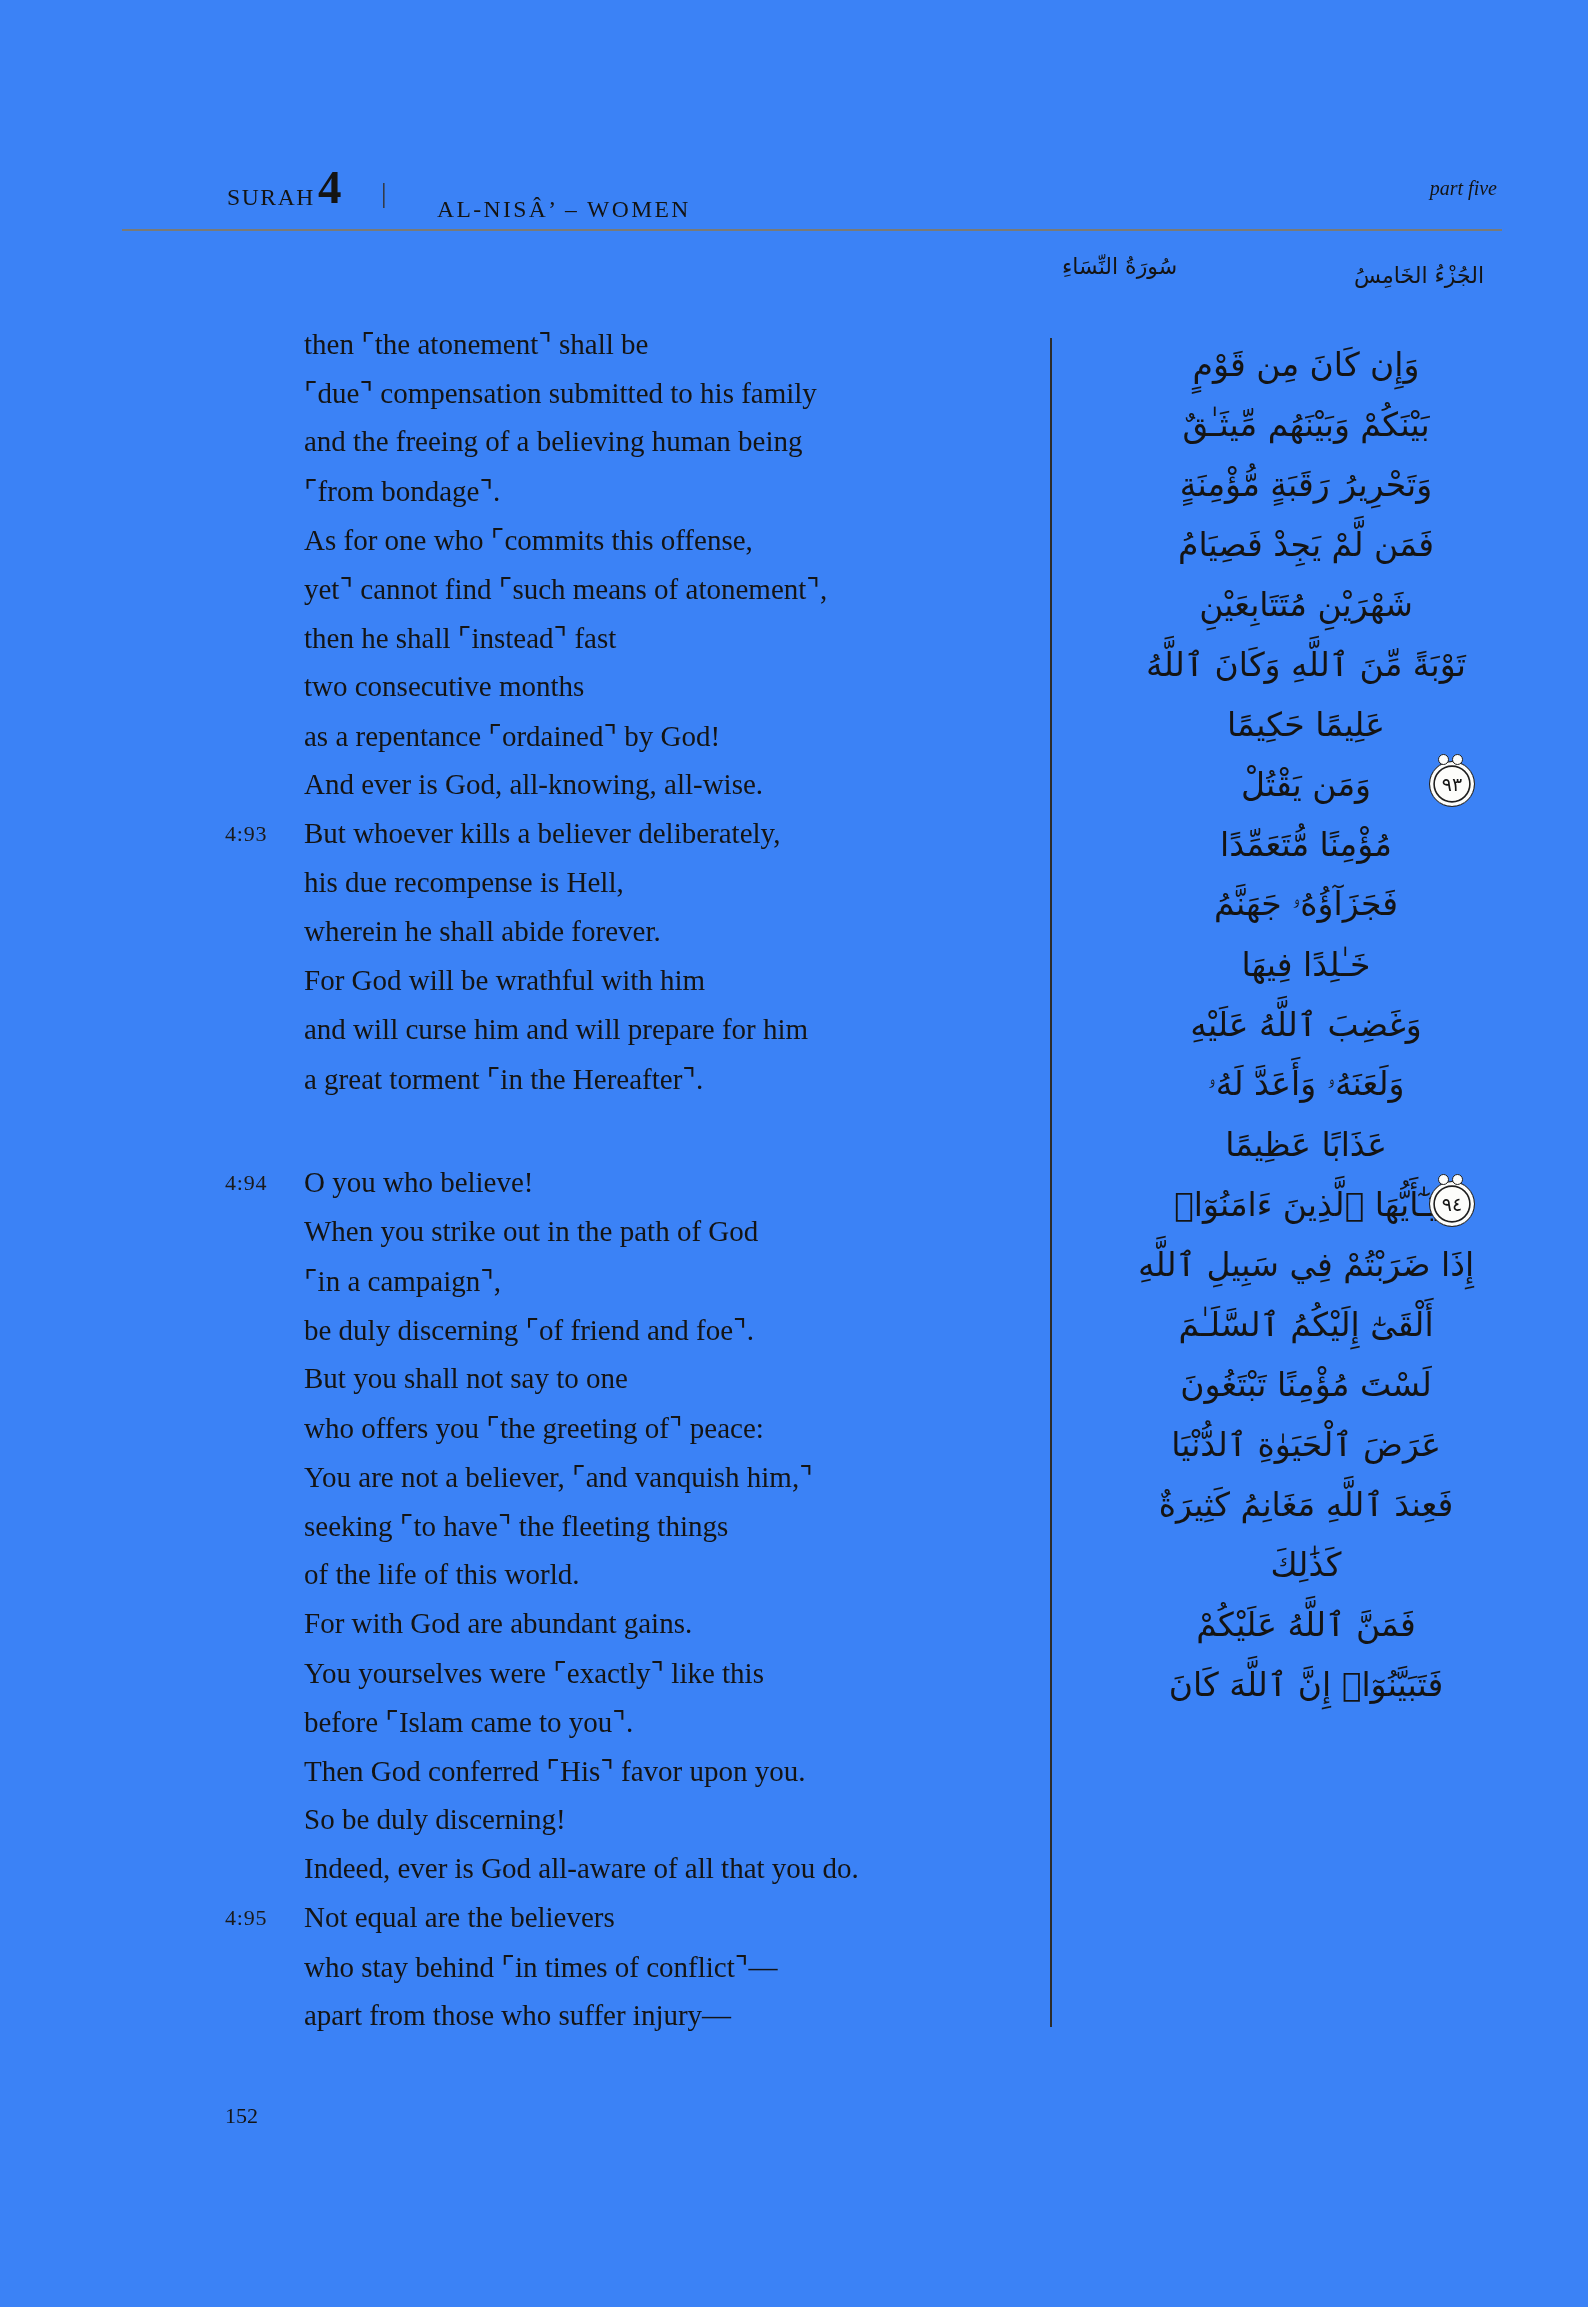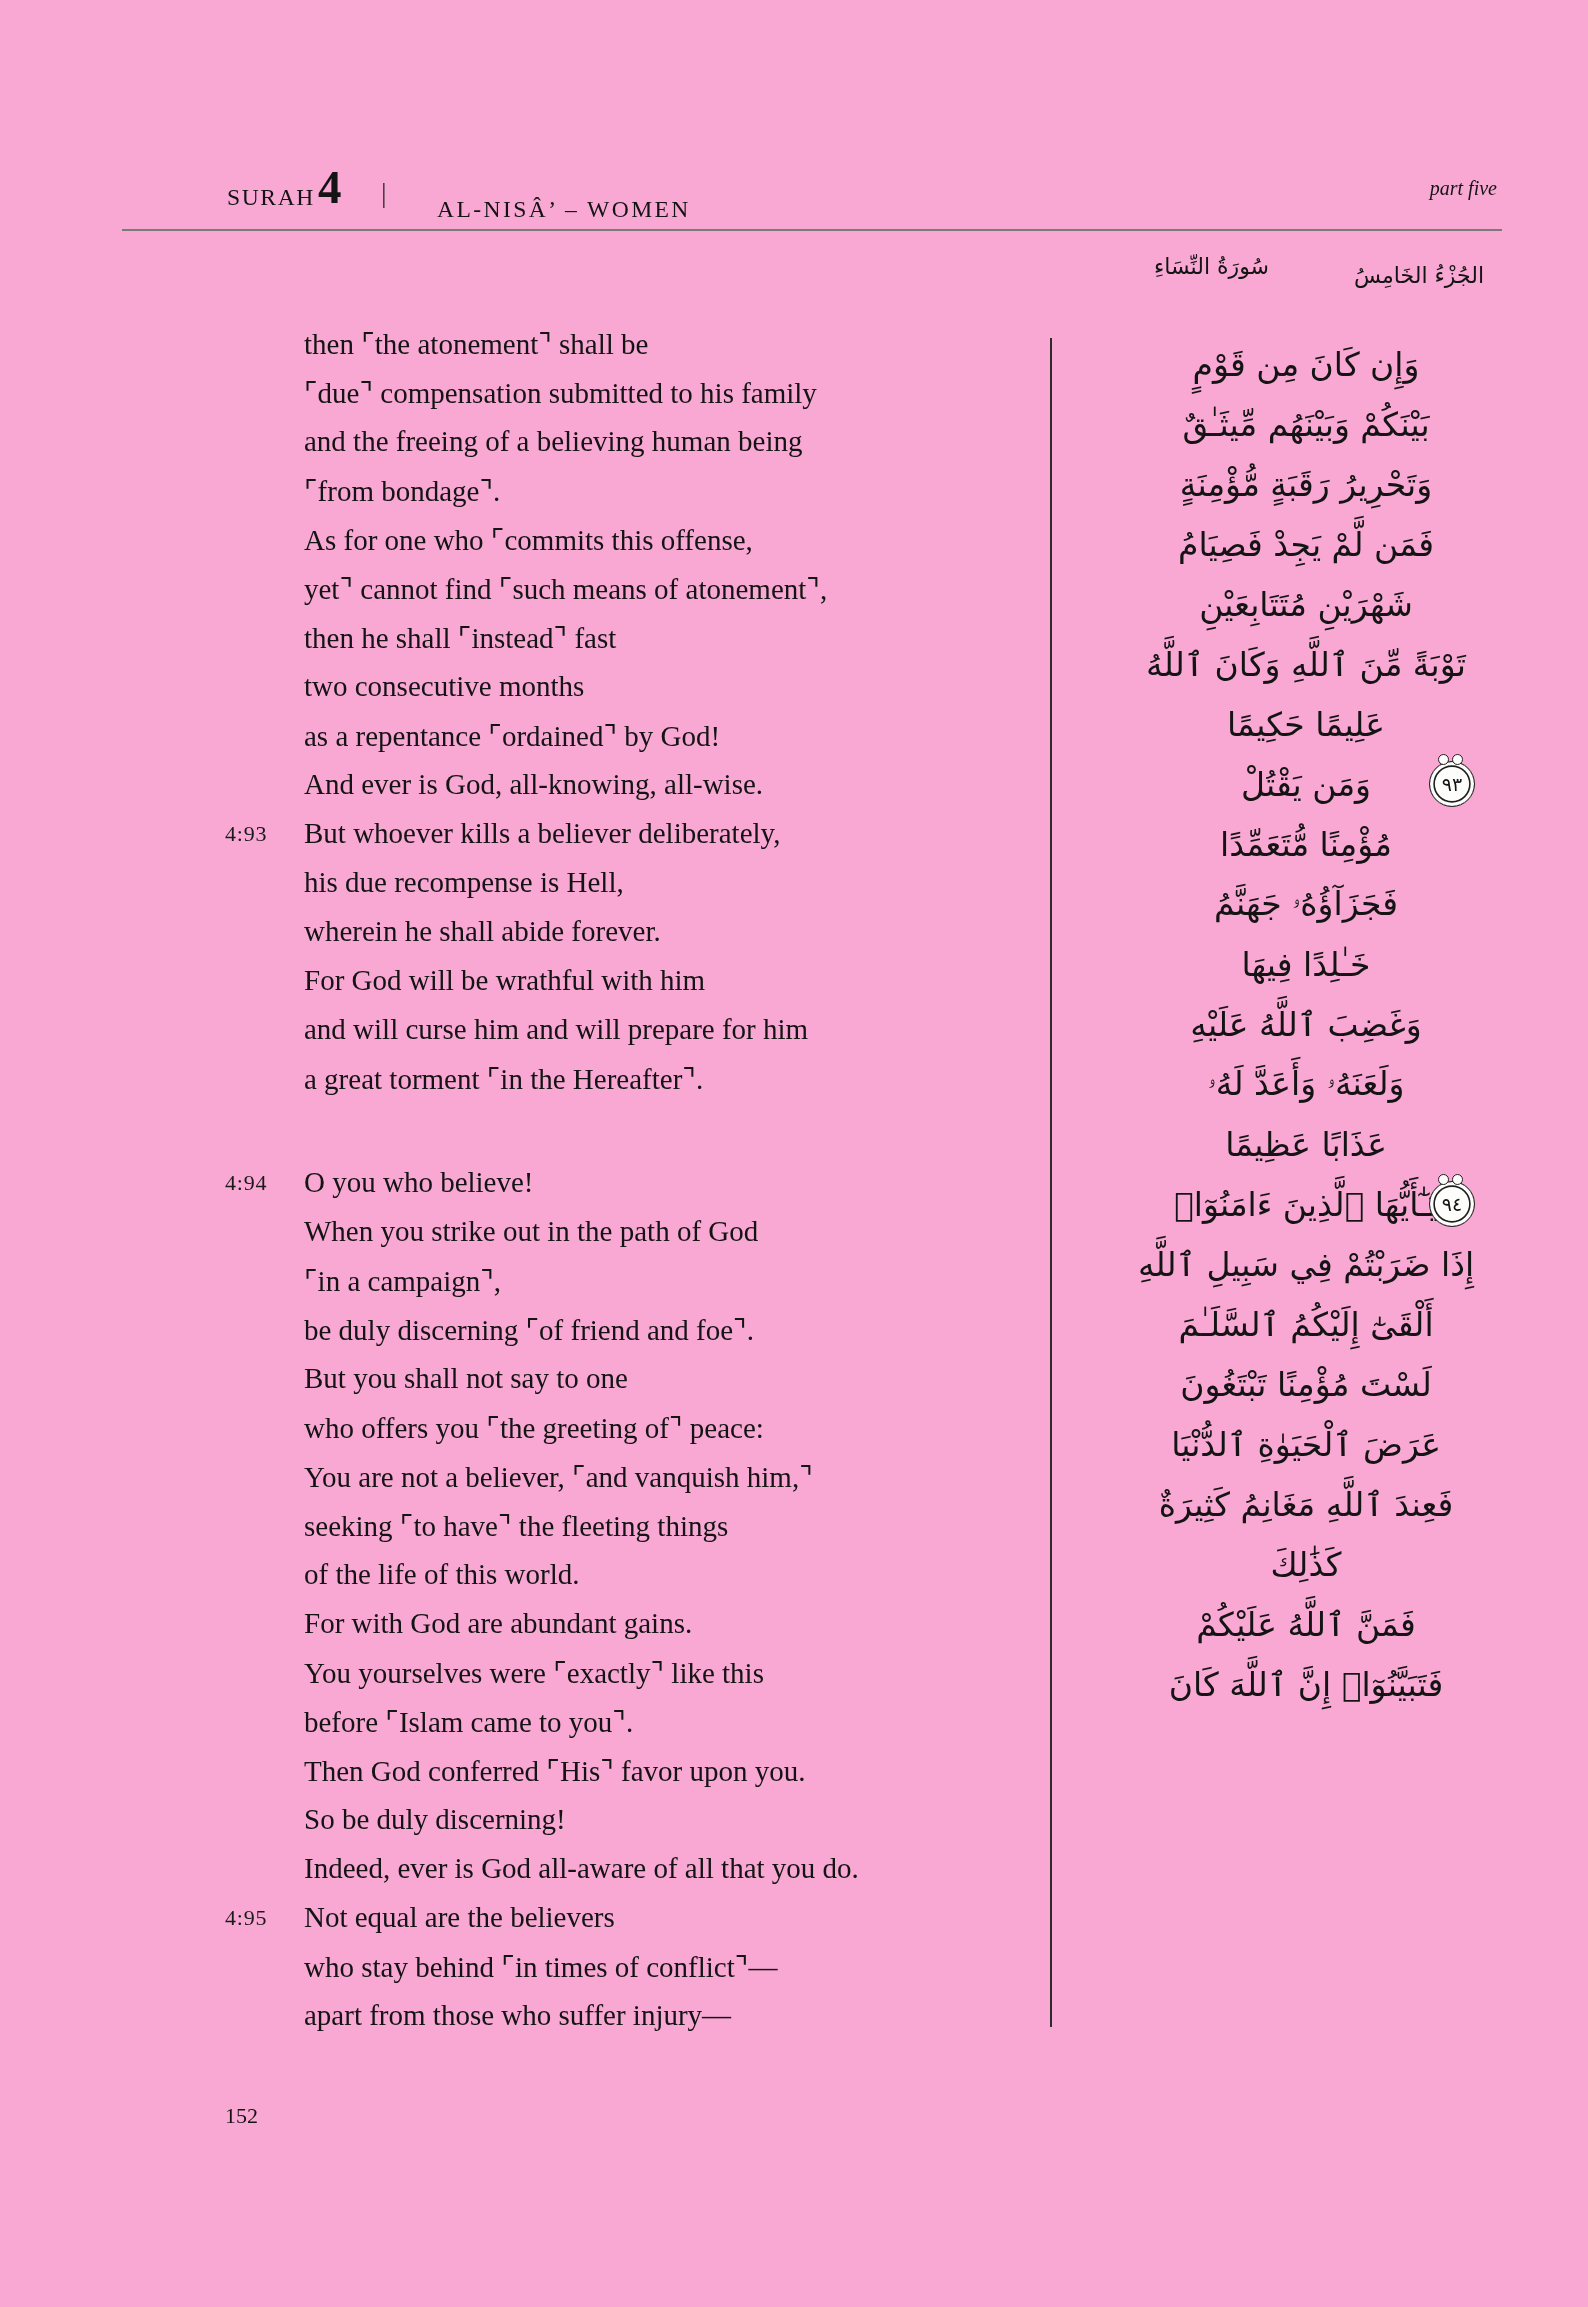--- a/index.html
+++ b/index.html
@@ -1,29 +1,29 @@
 <!DOCTYPE html>
 <html style="font-size:13px"><head>
 <meta charset="utf-8">
 <style>
   html,body{margin:0;padding:0;background:#e8e8e4;}
   .page{
     position:relative;width:1588px;height:2307px;margin:0 auto;
-    background:#f9a8d4;overflow:hidden;color:#141414;
+    background:#3b82f6;overflow:hidden;color:#141414;
     font-family:"Liberation Serif","DejaVu Serif",serif;
   }
   
   .hdr-surah-label{position:absolute;left:227px;top:184px;font-size:23.6px;letter-spacing:1.6px;}
   .hdr-surah-number{position:absolute;left:318px;top:160px;font-size:47px;font-weight:bold;}
   .hdr-divider-glyph{position:absolute;left:381px;top:177px;font-size:28px;font-weight:300;color:#333;}
   .hdr-surah-name{position:absolute;left:437px;top:184px;font-size:23.6px;letter-spacing:2.4px;margin-top:12px;}
   .hdr-part-label{position:absolute;left:1311px;top:177px;width:186px;text-align:right;
     font-style:italic;font-size:20px;}
   .hdr-rule{position:absolute;left:122px;top:229px;width:1380px;height:1.6px;background:#7a7a76;}
-  .arabic-surah-title{position:absolute;left:1098px;top:254px;width:171px;text-align:right;
+  .arabic-surah-title{position:absolute;left:1062px;top:254px;width:171px;text-align:left;
     font-family:"DejaVu Sans",sans-serif;font-size:22px;}
   .arabic-juz-label{position:absolute;left:1327px;top:263px;width:184px;text-align:center;
     font-family:"DejaVu Sans",sans-serif;font-size:22px;}
   
   .eng-col{position:absolute;left:304px;top:319px;width:757px;}
   .eline{position:relative;height:49px;display:flex;align-items:center;
     font-size:29px;white-space:nowrap;}
   .eline.gap-after{margin-bottom:55px;}
   .vref{position:absolute;left:-79px;top:50%;transform:translateY(-50%);
     font-size:22px;color:#1a1a1a;letter-spacing:0.8px;}

